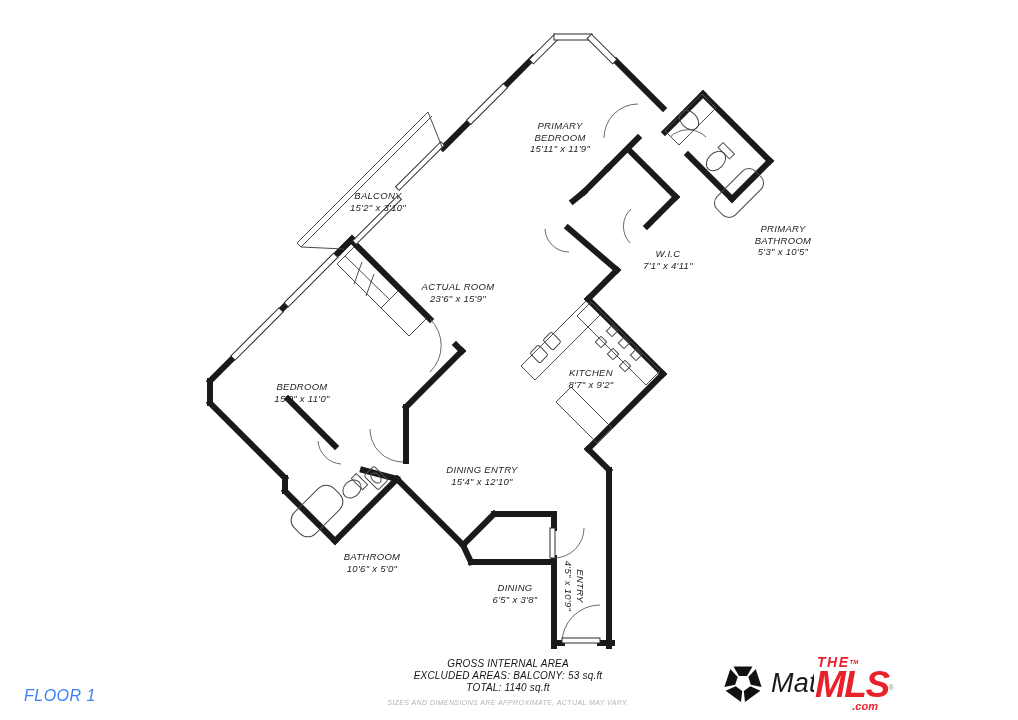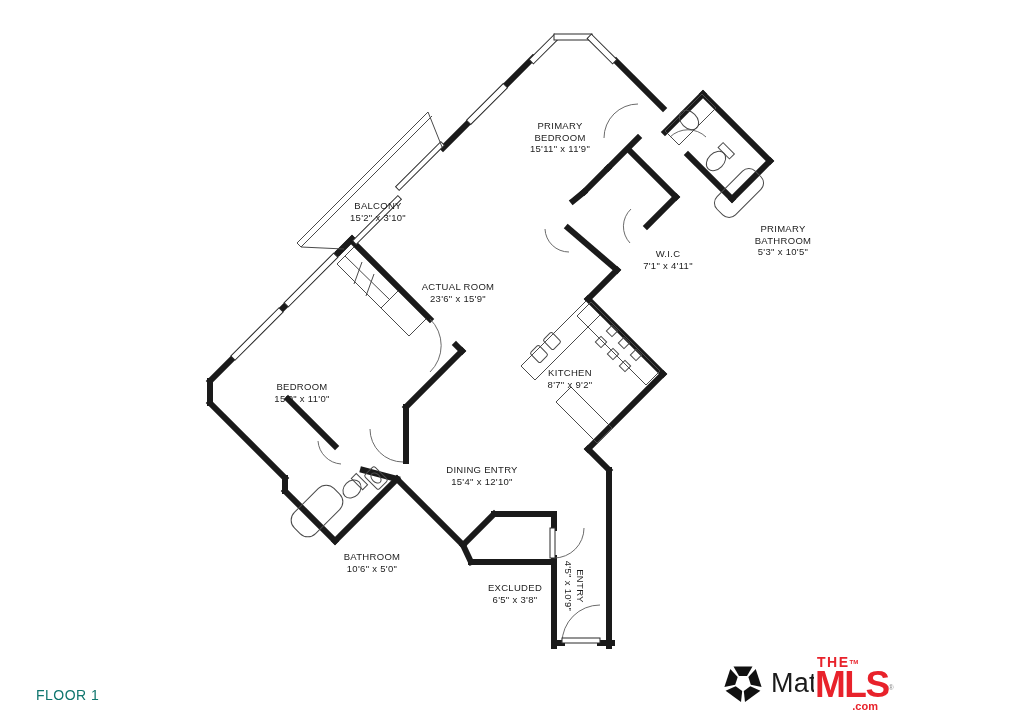--- a/index.html
+++ b/index.html
@@ -1,29 +1,29 @@
 <!DOCTYPE html>
 <html><head>
 <meta charset="utf-8">
 <style>
   html,body{margin:0;padding:0;background:#fff;}
   .stage{position:relative;width:900px;height:720px;background:#fff;overflow:hidden;
-         font-family:"Liberation Sans", sans-serif;}
+         font-family:"Liberation Sans", sans-serif;font-style:italic;}
   .plan-svg{position:absolute;left:0;top:0;}
   
   .room-label{position:absolute;transform:translate(-50%,-50%);text-align:center;
     color:#1c1c1c;font-size:9.5px;line-height:11.5px;letter-spacing:.3px;white-space:nowrap;}
   .room-label .nm{font-size:9.5px;}
   .room-label .dims{font-size:9.5px;}
   .room-label.rot{transform:translate(-50%,-50%) rotate(90deg);}
   
   .footer{position:absolute;left:508px;top:658px;transform:translateX(-50%);
     text-align:center;color:#141414;font-size:10px;line-height:12px;letter-spacing:.2px;white-space:nowrap;}
   .footer .disclaimer{margin-top:3px;font-size:7px;color:#b4b4b4;letter-spacing:.4px;}
-  .floor-label{position:absolute;left:36px;top:687px;font-size:14px;color:#0f766e;letter-spacing:.5px;}
+  .floor-label{position:absolute;left:24px;top:687px;font-size:16px;color:#3b82f6;letter-spacing:.5px;}
   
   .brand{position:absolute;right:0px;top:650px;width:186px;height:70px;}
   .mp{position:absolute;left:8px;top:12px;display:flex;align-items:center;}
   .mp-word{font-size:27px;color:#1b1b1b;margin-left:7px;letter-spacing:.2px;}
   .mls{position:absolute;right:3px;top:2px;width:83px;height:66px;background:#fff;color:#e8222b;}
   .mls-the{font-size:14px;font-weight:800;line-height:13px;margin:4px 0 0 3px;letter-spacing:1.5px;}
   .mls-the .tm{font-size:6px;vertical-align:top;letter-spacing:0;}
   .mls-word{font-size:37px;font-weight:800;line-height:31px;letter-spacing:-1.5px;margin-left:1px;}
   .mls-word .reg{font-size:7px;font-weight:400;color:#8a8a8a;letter-spacing:0;vertical-align:middle;}
   .mls-com{font-size:11px;font-weight:800;line-height:10px;text-align:right;margin:-2px 19px 0 0;}
@@ -207,62 +207,68 @@
           <rect x="726" y="166" width="26" height="54" rx="9"></rect>
         </g>
     </g>
   </svg>
 
   <div class="room-label" style="left:560px;top:137px">
     <div class="nm">PRIMARY</div>
     <div class="nm">BEDROOM</div>
     <div class="dims">15'11" x 11'9"</div>
   </div>
-  <div class="room-label" style="left:378px;top:211px">
+  <div class="room-label" style="left:378px;top:201px">
     <div class="nm">BALCONY</div>
     <div class="dims">15'2" x 3'10"</div>
   </div>
   <div class="room-label" style="left:783px;top:240px">
     <div class="nm">PRIMARY</div>
     <div class="nm">BATHROOM</div>
     <div class="dims">5'3" x 10'5"</div>
   </div>
   <div class="room-label" style="left:668px;top:259px">
     <div class="nm">W.I.C</div>
     <div class="dims">7'1" x 4'11"</div>
   </div>
   <div class="room-label" style="left:458px;top:292px">
     <div class="nm">ACTUAL ROOM</div>
     <div class="dims">23'6" x 15'9"</div>
   </div>
   <div class="room-label" style="left:302px;top:392px">
     <div class="nm">BEDROOM</div>
     <div class="dims">15'0" x 11'0"</div>
   </div>
-  <div class="room-label" style="left:570px;top:378px">
+  <div class="room-label" style="left:591px;top:378px">
     <div class="nm">KITCHEN</div>
     <div class="dims">8'7" x 9'2"</div>
   </div>
   <div class="room-label" style="left:482px;top:475px">
     <div class="nm">DINING ENTRY</div>
     <div class="dims">15'4" x 12'10"</div>
   </div>
   <div class="room-label" style="left:372px;top:562px">
     <div class="nm">BATHROOM</div>
     <div class="dims">10'6" x 5'0"</div>
   </div>
   <div class="room-label" style="left:515px;top:593px">
-    <div class="nm">EXCLUDED</div>
+    <div class="nm">DINING</div>
     <div class="dims">6'5" x 3'8"</div>
   </div>
   <div class="room-label rot" style="left:574px;top:586px">
     <div class="nm">ENTRY</div>
     <div class="dims">4'5" x 10'9"</div>
   </div>
 
+  <div class="footer">
+    <div>GROSS INTERNAL AREA</div>
+    <div>EXCLUDED AREAS: BALCONY: 53 sq.ft</div>
+    <div>TOTAL: 1140 sq.ft</div>
+    <div class="disclaimer">SIZES AND DIMENSIONS ARE APPROXIMATE, ACTUAL MAY VARY.</div>
+  </div>
 
   <div class="floor-label">FLOOR 1</div>
 
   <div class="brand">
     <div class="mp">
       <svg width="42" height="42" viewBox="0 0 42 42">
         <g fill="#111111">
           <polygon points="11.5,4.6 30.5,4.6 25,14.1 17,14.1"></polygon>
           <polygon points="33.7,6.9 39.6,25.0 28.8,22.7 26.4,15.1"></polygon>
           <polygon points="38.4,28.7 23.0,39.9 21.8,29.0 28.3,24.3"></polygon>

